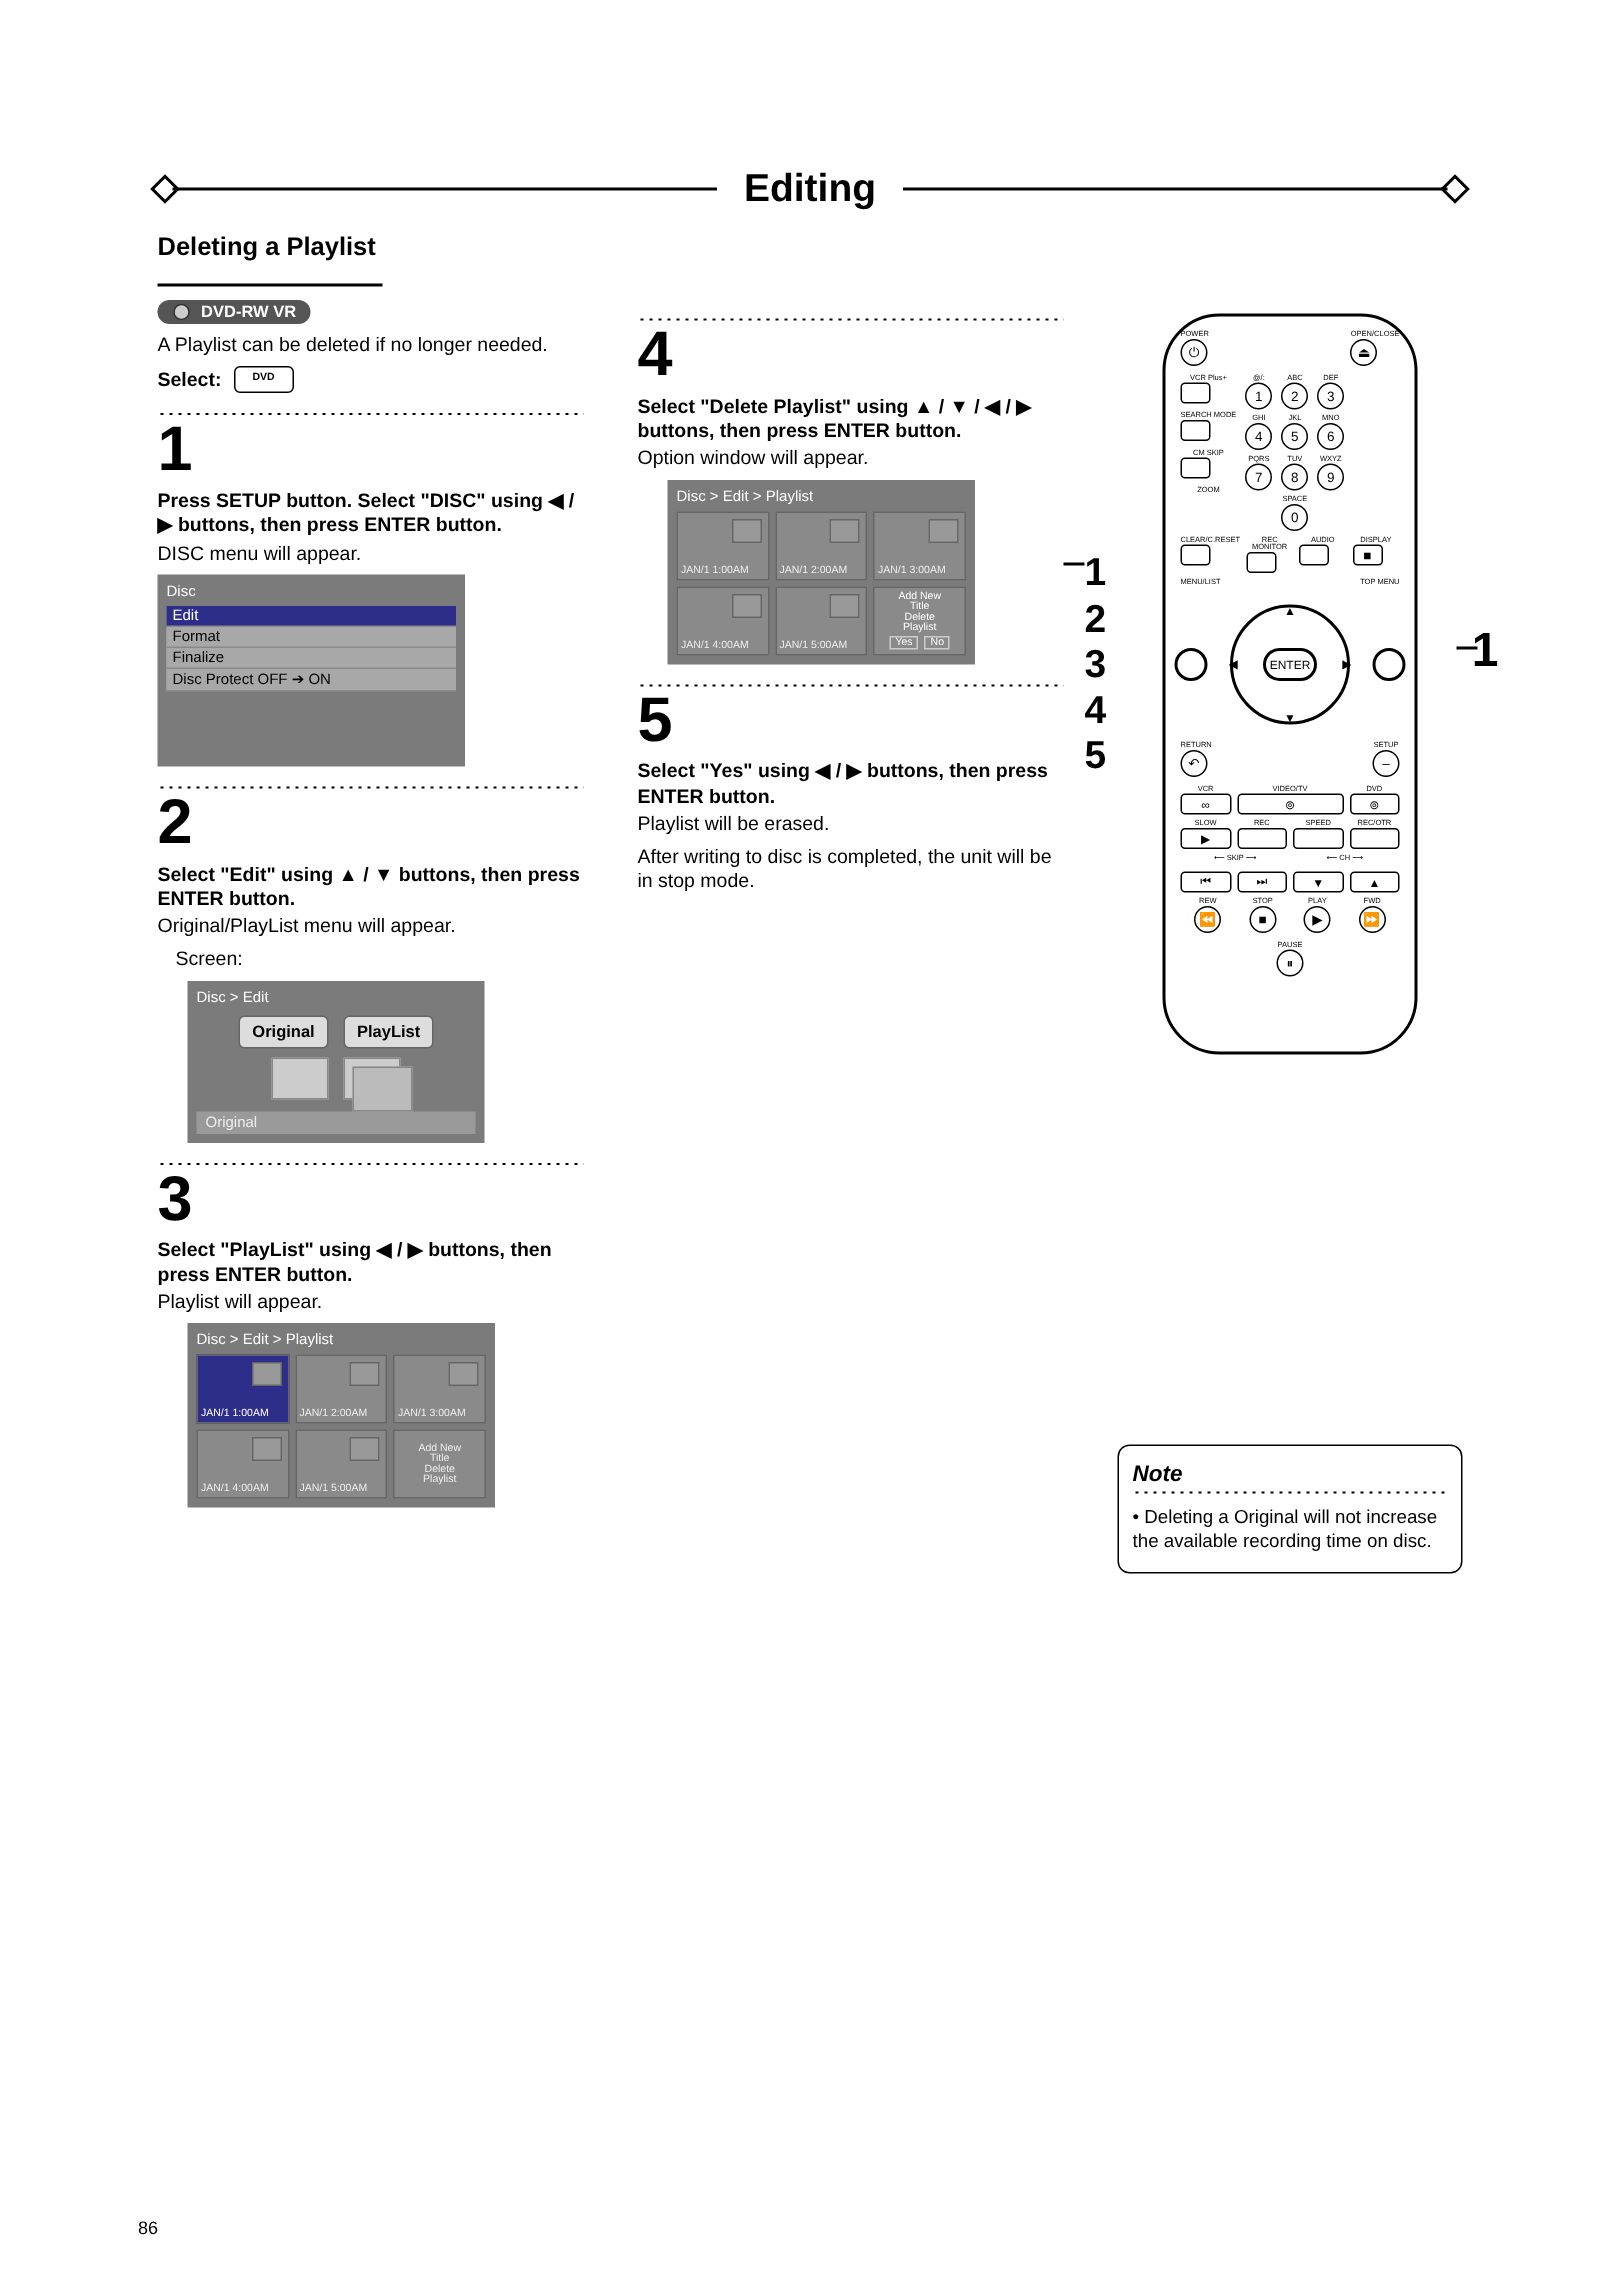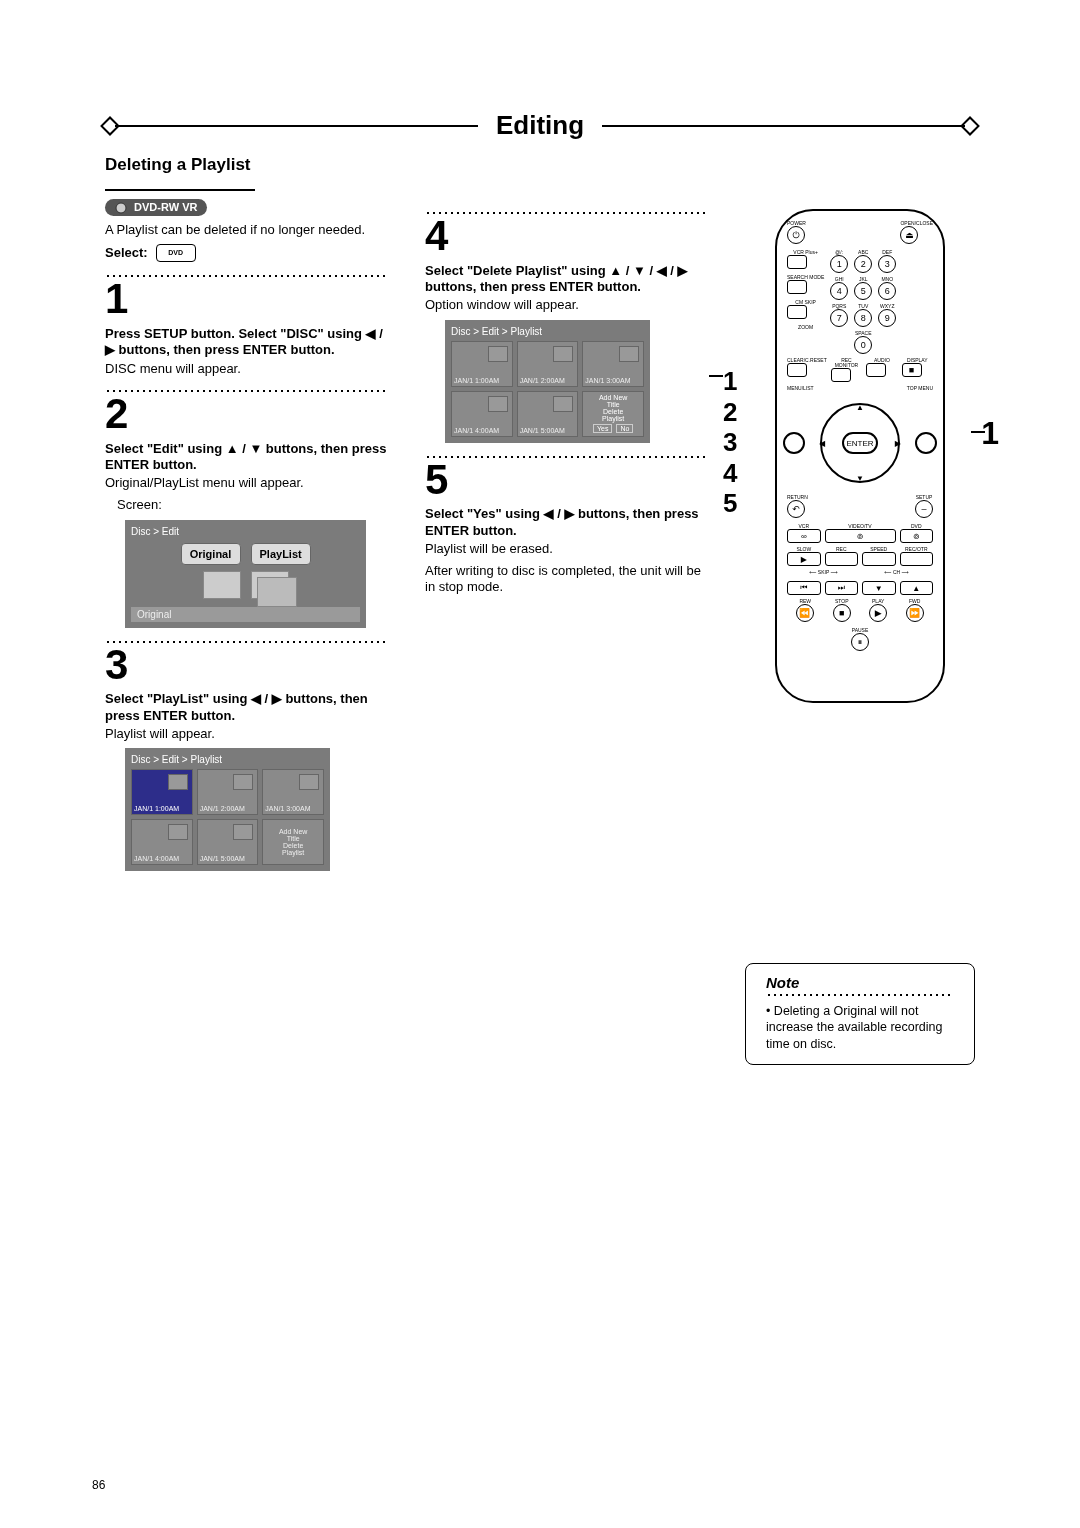--- a/index.html
+++ b/index.html
@@ -35,21 +35,21 @@
   .step-head { font-weight: bold; margin-bottom: 2px; }
 
   
   .menu-box { background: #7b7b7b; padding: 6px; width: 205px; font-size: 10px; color:#eee; margin-top:6px;}
   .menu-box .bc { color:#fff; margin-bottom:4px; }
   .menu-list { background:#a8a8a8; }
   .menu-list div { background:#a8a8a8; color:#000; padding:1px 4px; border-bottom:1px solid #8a8a8a; font-size:10px; }
   .menu-list div.hi { background:#2d2d8a; color:#fff; }
   .menu-box .blank { height:44px; background:#7b7b7b; }
 
-  .edit-box { background:#7b7b7b; padding:6px; width:241px; font-size:10px; color:#eee; margin-top:6px;}
+  .edit-box { background:#7b7b7b; padding:6px; width:198px; font-size:10px; color:#eee; margin-top:6px;}
   .edit-box .bc{ color:#fff; margin-bottom:6px;}
   .edit-tabs{ display:flex; gap:10px; justify-content:center; }
   .edit-tab{ background:#ddd; color:#000; border:1px solid #666; border-radius:4px; padding:4px 8px; font-weight:bold; font-size:11px; width:60px; text-align:center;}
   .edit-ill{ display:flex; gap:10px; justify-content:center; margin-top:6px;}
   .ill-box{ width:38px;height:28px;background:#ccc;border:1px solid #888;}
   .ill-box.multi{position:relative;}
   .ill-box.multi::after{content:"";position:absolute;left:5px;top:5px;width:38px;height:28px;background:#bbb;border:1px solid #888;}
   .edit-status{background:#9a9a9a;color:#eee;padding:2px 6px;margin-top:8px;font-size:10px;}
 
   .playlist-box{ background:#7b7b7b; padding:6px; width:205px; font-size:9px; color:#eee; margin-top:6px;}
@@ -81,21 +81,21 @@
   .small-btn-row{display:grid; grid-template-columns:repeat(4,1fr); gap:4px; margin-bottom:4px;}
   .small-btn-row .rlabel{grid-column:span 1;}
   .sbtn{ border:1.5px solid #000; height:14px; border-radius:3px; font-size:8px; display:flex;align-items:center;justify-content:center;}
 
   .step-index{ position:absolute; left:-22px; top:168px; display:flex; flex-direction:column; gap:2px;}
   .step-index span{ font-size:26px; font-weight:bold; line-height:1.1;}
   .callout-1-left{ position:absolute; left:-36px; top:176px; width:14px; border-top:2px solid #000;}
   .callout-1-right-num{ position:absolute; right:-24px; top:216px; font-size:32px; font-weight:bold;}
   .callout-1-right-line{ position:absolute; right:-10px; top:232px; width:14px; border-top:2px solid #000;}
 
-  .note-box{ border:1.5px solid #000; border-radius:8px; padding:10px 20px 12px; margin-top:260px;}
+  .note-box{ border:1.5px solid #000; border-radius:8px; padding:10px 9px 12px; margin-top:260px;}
   .note-title{ font-style:italic; font-weight:bold; font-size:15px;}
   .note-dots{ height:4px; background-image: radial-gradient(#000 25%, transparent 26%); background-size:6px 4px; background-repeat:repeat-x; margin:2px 0 6px;}
   .note-body{ font-size:12.5px; line-height:1.3;}
 
   .pagenum{ position:absolute; bottom:36px; left:92px; font-size:12px;}
 </style>
 </head>
 <body>
 
 <div class="page">
@@ -126,20 +126,30 @@
       <p class="first-line">
         <span>Select:</span>
         <span class="dvd-icon"></span>
       </p>
 
       <div class="dotsep"></div>
       <div class="bignum">1</div>
       <p class="step-head">Press SETUP button. Select "DISC" using ◀ / ▶ buttons, then press ENTER button.</p>
       <p>DISC menu will appear.</p>
 
+      <div class="menu-box">
+        <div class="bc">Disc</div>
+        <div class="menu-list">
+          <div class="hi">Edit</div>
+          <div>Format</div>
+          <div>Finalize</div>
+          <div>Disc Protect OFF ➔ ON</div>
+        </div>
+        <div class="blank"></div>
+      </div>
 
       <div class="dotsep"></div>
       <div class="bignum">2</div>
       <p class="step-head">Select "Edit" using ▲ / ▼ buttons, then press ENTER button.</p>
       <p>Original/PlayList menu will appear.</p>
       <p style="padding-left:12px;">Screen:</p>
 
       <div class="edit-box" style="margin-left:20px;">
         <div class="bc">Disc &gt; Edit</div>
         <div class="edit-tabs">

